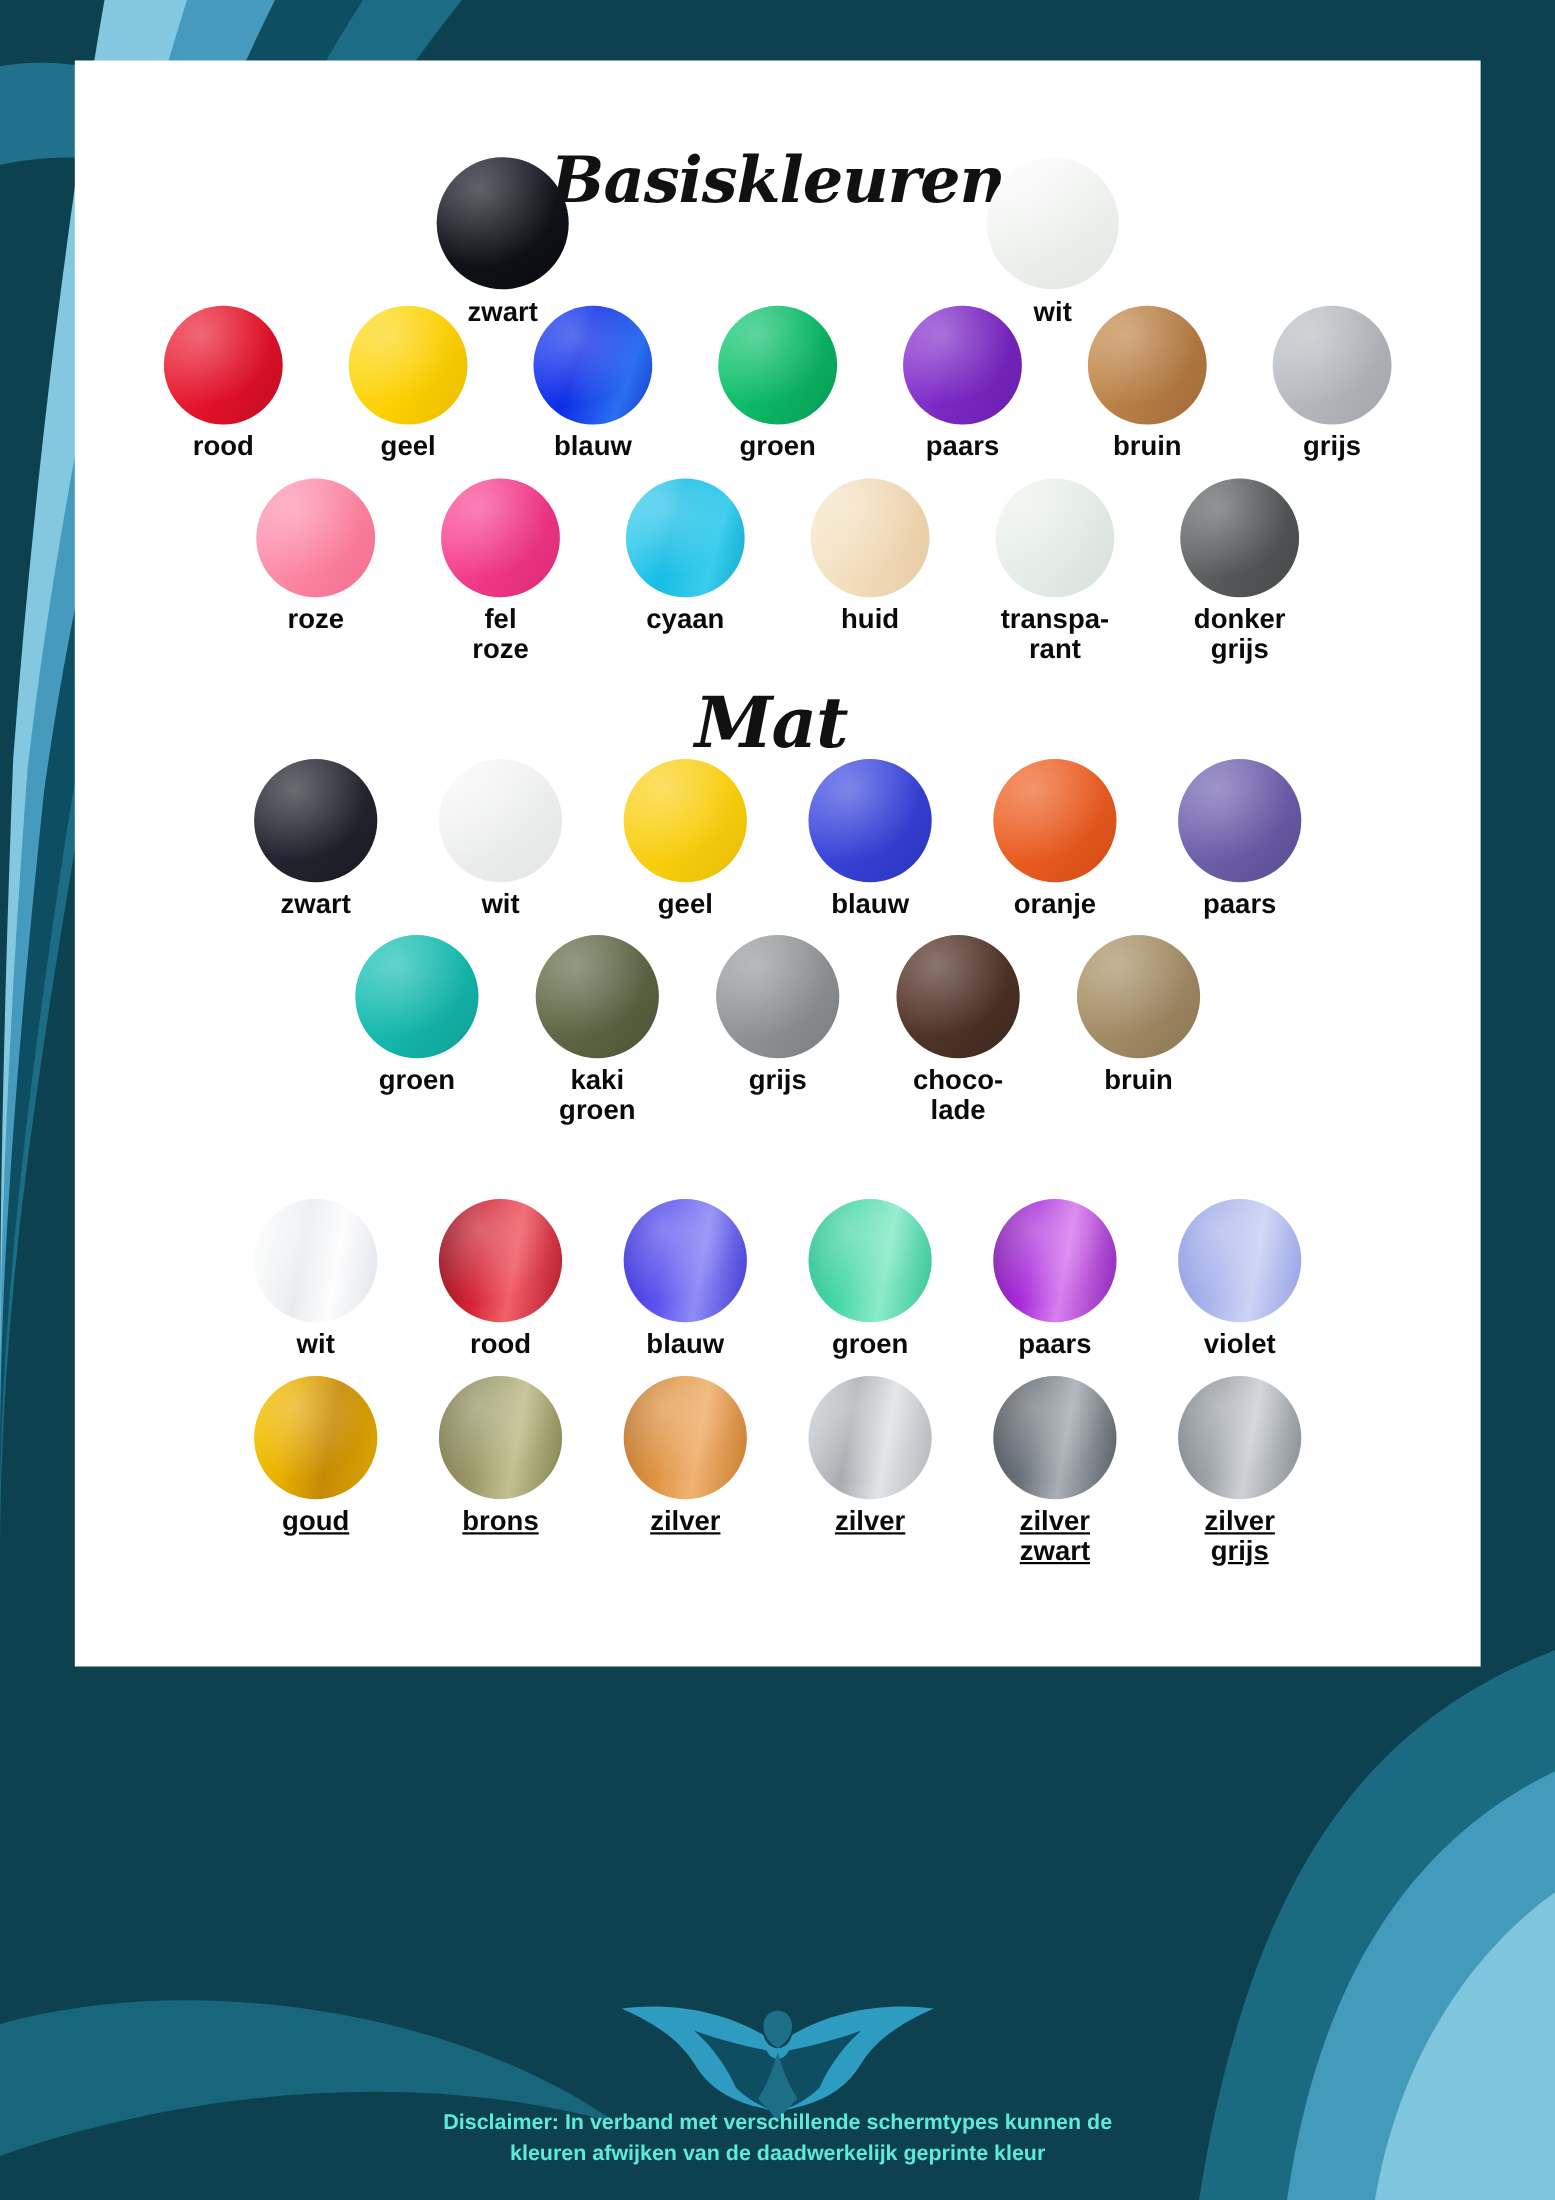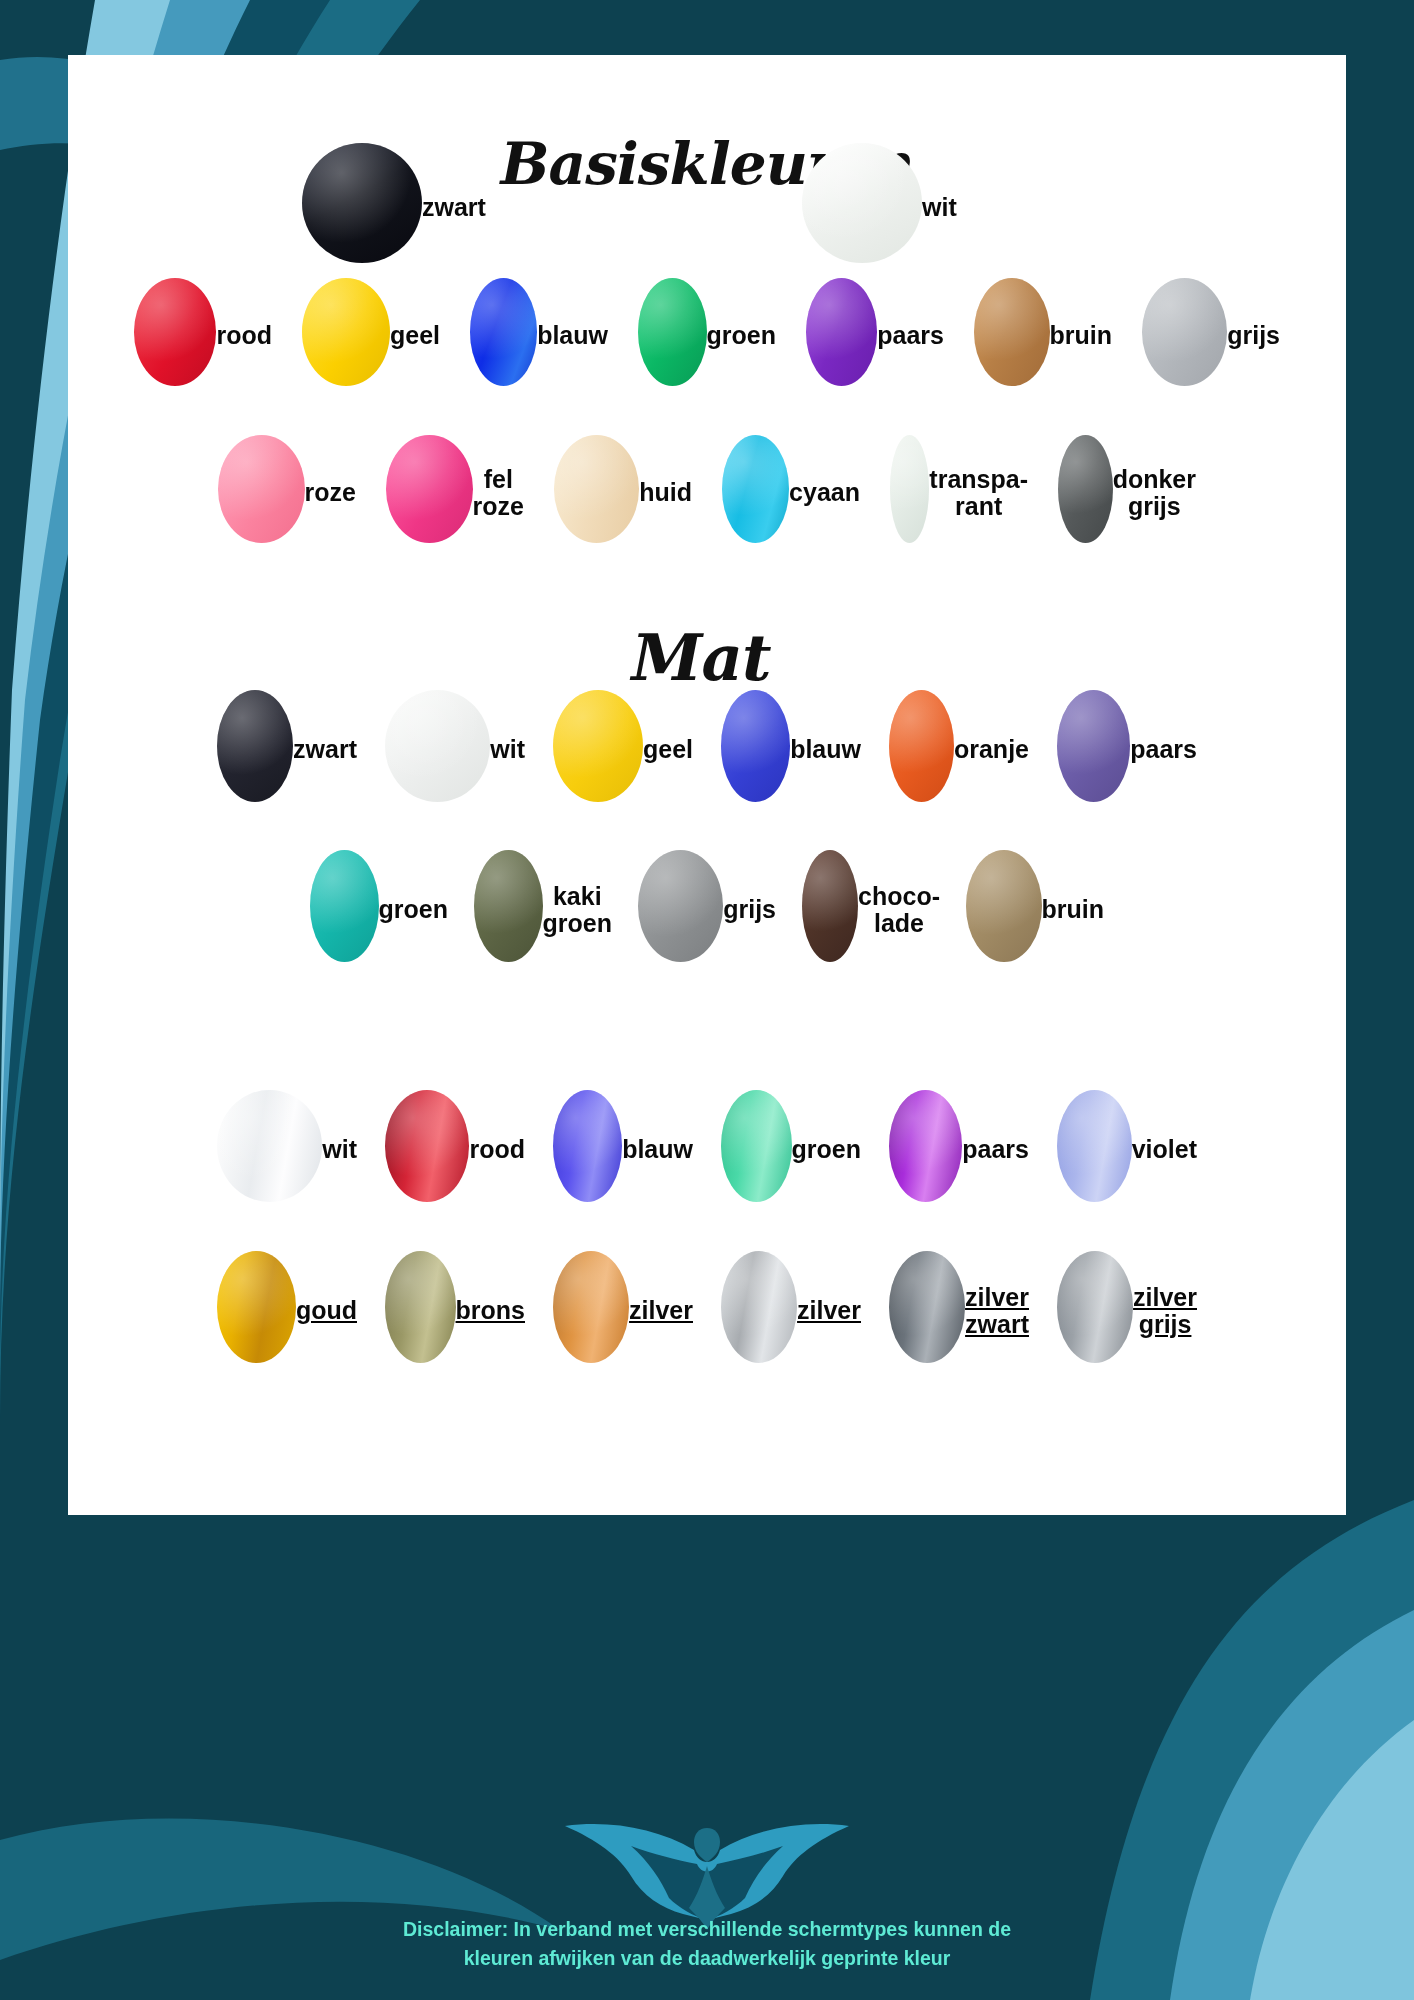--- a/index.html
+++ b/index.html
@@ -45,21 +45,21 @@
   }
 
   .swatch-row {
     display: flex;
     justify-content: center;
     align-items: flex-start;
   }
 
   .swatch {
     display: flex;
-    flex-direction: row;
+    flex-direction: column;
     align-items: center;
   }
 
   .dot {
     border-radius: 50%;
     position: relative;
     overflow: hidden;
   }
 
   .dot::after {
@@ -171,26 +171,26 @@
       <div class="swatch" style="width: 138px;">
         <div class="dot" style="width: 108px; height: 108px; background: linear-gradient(120deg, rgb(255, 163, 189) 0%, rgb(251, 130, 159) 55%, rgb(243, 111, 142) 100%);"></div>
         <div class="lbl">roze</div>
       </div>
       <div class="swatch" style="width: 138px;">
         <div class="dot" style="width: 108px; height: 108px; background: linear-gradient(120deg, rgb(255, 95, 164) 0%, rgb(239, 54, 134) 55%, rgb(218, 43, 118) 100%);"></div>
         <div class="lbl">fel
 roze</div>
       </div>
       <div class="swatch" style="width: 138px;">
+        <div class="dot" style="width: 108px; height: 108px; background: linear-gradient(105deg, rgb(85, 213, 242) 0%, rgb(23, 189, 228) 40%, rgb(57, 205, 238) 72%, rgb(16, 168, 204) 100%);"></div>
+        <div class="lbl">cyaan</div>
+      </div>
+      <div class="swatch" style="width: 138px;">
         <div class="dot" style="width: 108px; height: 108px; background: linear-gradient(100deg, rgb(248, 234, 208) 0%, rgb(241, 220, 186) 45%, rgb(232, 205, 164) 100%);"></div>
         <div class="lbl">huid</div>
-      </div>
-      <div class="swatch" style="width: 138px;">
-        <div class="dot" style="width: 108px; height: 108px; background: linear-gradient(105deg, rgb(85, 213, 242) 0%, rgb(23, 189, 228) 40%, rgb(57, 205, 238) 72%, rgb(16, 168, 204) 100%);"></div>
-        <div class="lbl">cyaan</div>
       </div>
       <div class="swatch" style="width: 138px;">
         <div class="dot" style="width: 108px; height: 108px; background: linear-gradient(125deg, rgb(242, 247, 242) 0%, rgb(227, 235, 229) 55%, rgb(214, 224, 217) 100%);"></div>
         <div class="lbl">transpa-
 rant</div>
       </div>
       <div class="swatch" style="width: 138px;">
         <div class="dot" style="width: 108px; height: 108px; background: linear-gradient(115deg, rgb(116, 121, 122) 0%, rgb(85, 89, 90) 50%, rgb(69, 73, 74) 100%);"></div>
         <div class="lbl">donker
 grijs</div>

